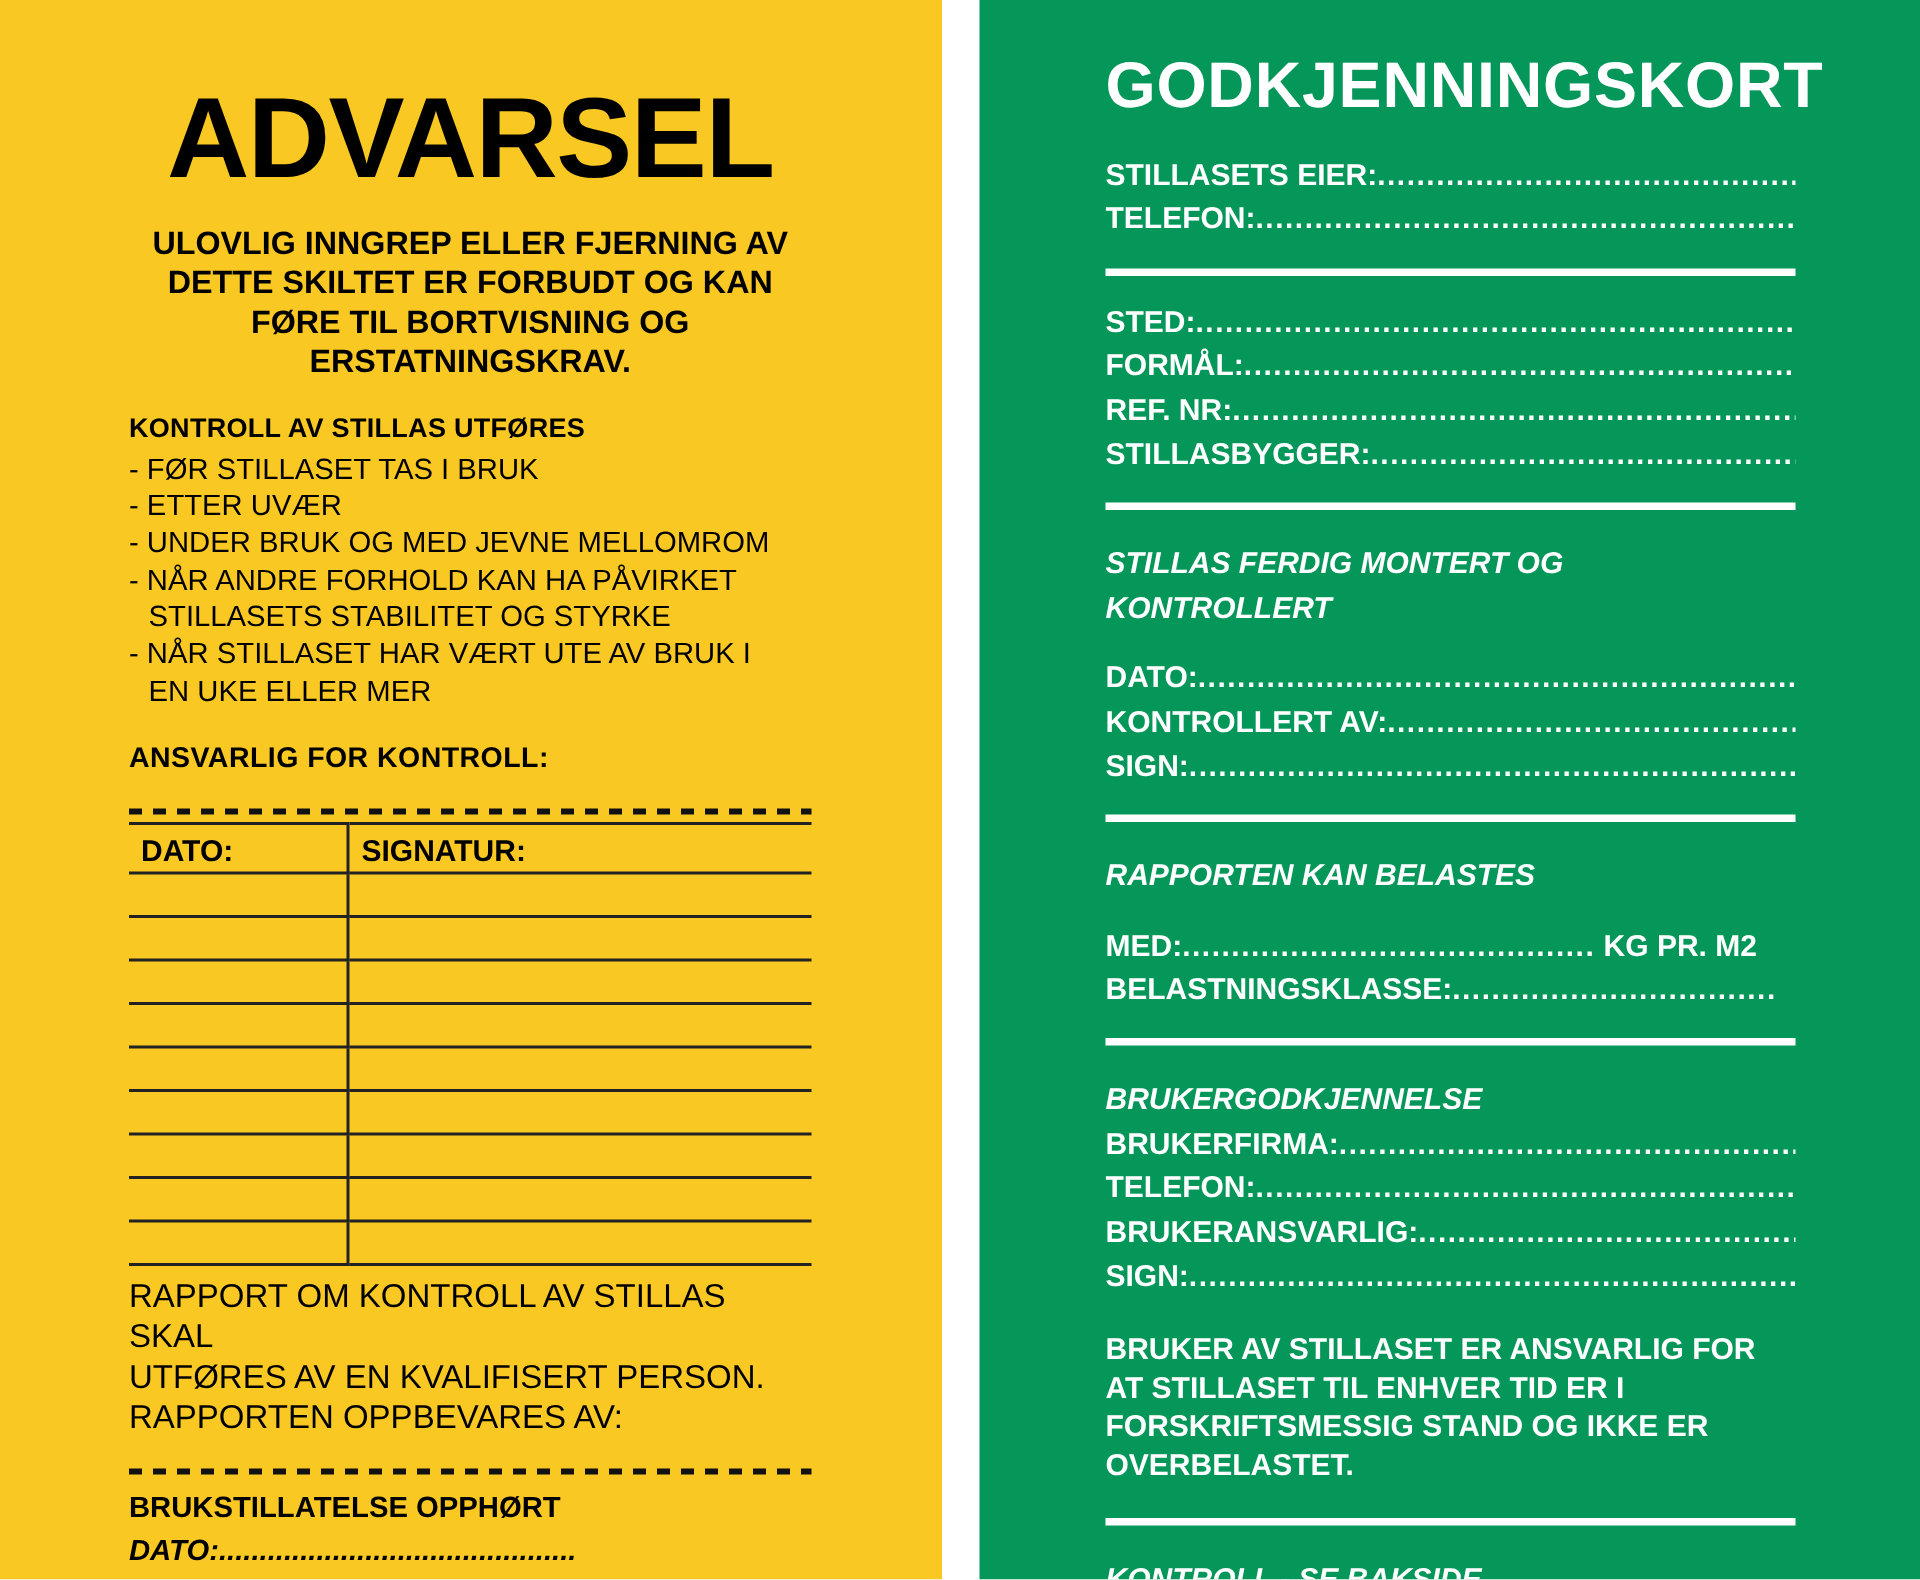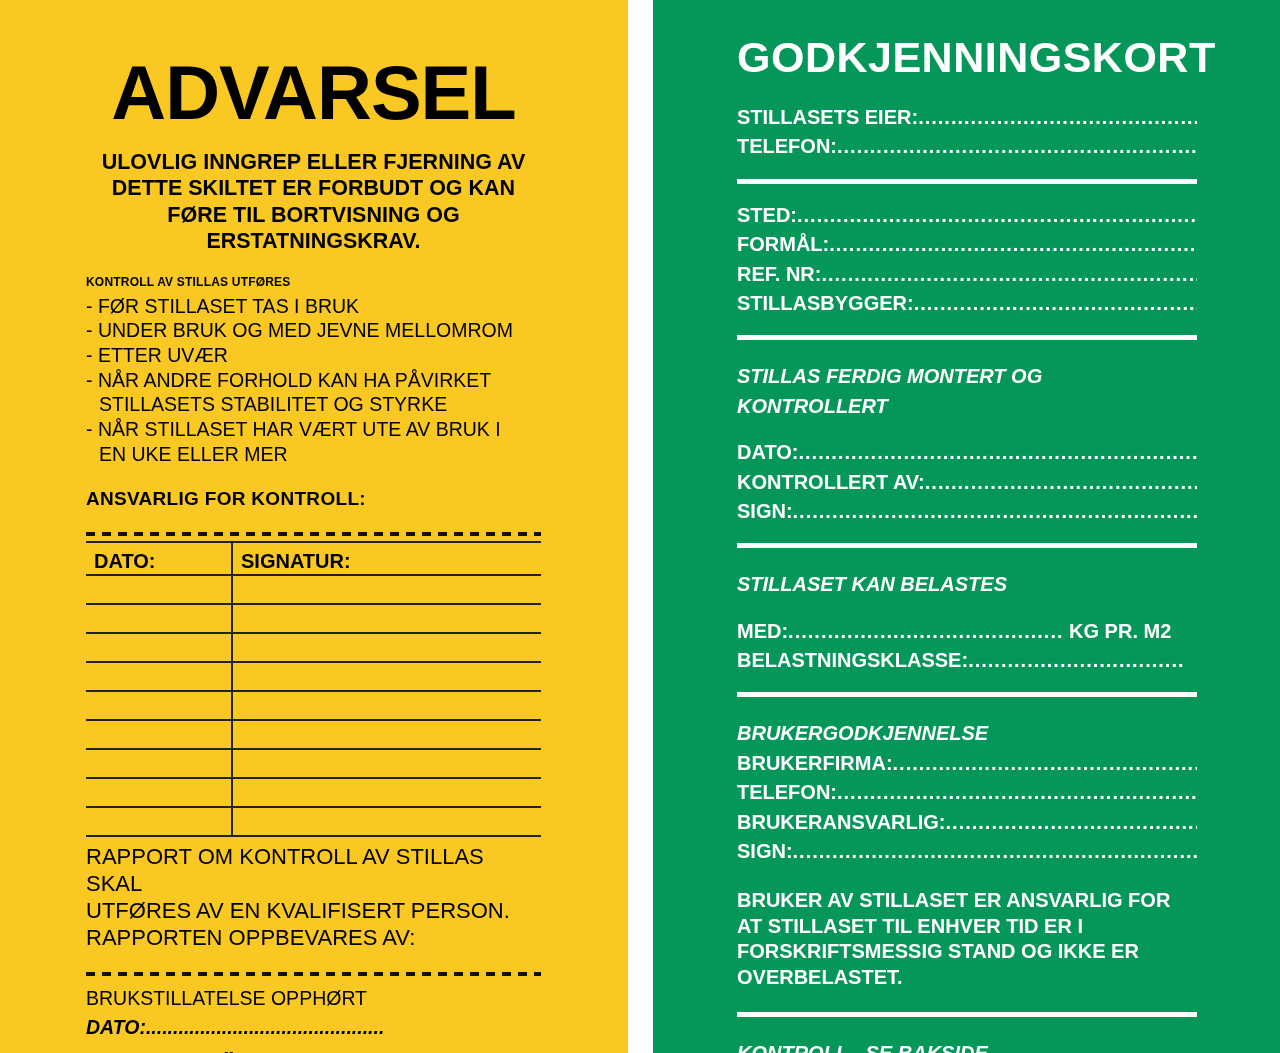--- a/index.html
+++ b/index.html
@@ -34,21 +34,21 @@
     text-align:center;
   }
   .warn-sub{
     font-size:21.5px;
     font-weight:bold;
     line-height:1.23;
     text-align:center;
     margin-top:18px;
   }
   .warn-h2{
-    font-size:12px;
+    font-size:18px;
     font-weight:bold;
     margin-top:20px;
     letter-spacing:.2px;
   }
   .warn-list{
     list-style:none;
     margin:5px 0 0 0;padding:0;
     font-size:19.5px;
     line-height:1.265;
   }
@@ -102,21 +102,21 @@
     line-height:1.22;
     margin-top:7px;
     white-space:pre-line;
   }
   .dash-rule2{
     margin-top:20px;
     height:4px;
     background-image:repeating-linear-gradient(to right,#111 0px,#111 9px,transparent 9px,transparent 16px);
   }
   .warn-end{
-    font-size:19.5px;font-weight:normal;margin-top:11px;
+    font-size:19.5px;font-weight:bold;margin-top:11px;
   }
   .warn-end2{
     font-size:19.5px;font-weight:bold;margin-top:6px;font-style:italic;
   }
 
   
   .brandrow{
     display:flex;align-items:center;justify-content:center;
     margin-top:11px;gap:52px;
     font-size:12px;font-weight:bold;
@@ -178,22 +178,22 @@
     <div class="warn-inner">
 
       <div class="warn-title">ADVARSEL</div>
 
       <div class="warn-sub">ULOVLIG INNGREP ELLER FJERNING AV DETTE SKILTET ER FORBUDT OG KAN FØRE TIL BORTVISNING OG ERSTATNINGSKRAV.</div>
 
       <div class="warn-h2">KONTROLL AV STILLAS UTFØRES</div>
 
       <ul class="warn-list">
         <li>- FØR STILLASET TAS I BRUK</li>
+        <li>- ETTER UVÆR</li>
         <li>- UNDER BRUK OG MED JEVNE MELLOMROM</li>
-        <li>- ETTER UVÆR</li>
         <li>- NÅR ANDRE FORHOLD KAN HA PÅVIRKET
   STILLASETS STABILITET OG STYRKE</li>
         <li>- NÅR STILLASET HAR VÆRT UTE AV BRUK I
   EN UKE ELLER MER</li>
       </ul>
 
       <div class="warn-h1b">ANSVARLIG FOR KONTROLL:</div>
 
       <div class="dash-rule"></div>
 
@@ -301,21 +301,21 @@
       <div class="sp-b"></div>
 
       <div class="fline"><span class="lbl">DATO:</span><span class="dots">....................................................................</span></div>
       <div class="fline"><span class="lbl">KONTROLLERT AV:</span><span class="dots">...............................................</span></div>
       <div class="fline"><span class="lbl">SIGN:</span><span class="dots">...................................................................</span></div>
 
       <div class="sp-b"></div>
       <div class="hr-w"></div>
       <div class="sp-c"></div>
 
-      <div class="blk">STILLASET KAN BELASTES</div>
+      <div class="blk">RAPPORTEN KAN BELASTES</div>
 
       <div class="sp-b"></div>
 
       <div class="fline"><span class="lbl">MED:</span><span class="dots">..........................................</span><span class="tail"> KG PR. M2</span></div>
       <div class="fline"><span class="lbl">BELASTNINGSKLASSE:</span><span class="dots">.................................</span></div>
 
       <div class="sp-b"></div>
       <div class="hr-w"></div>
       <div class="sp-c"></div>
 

